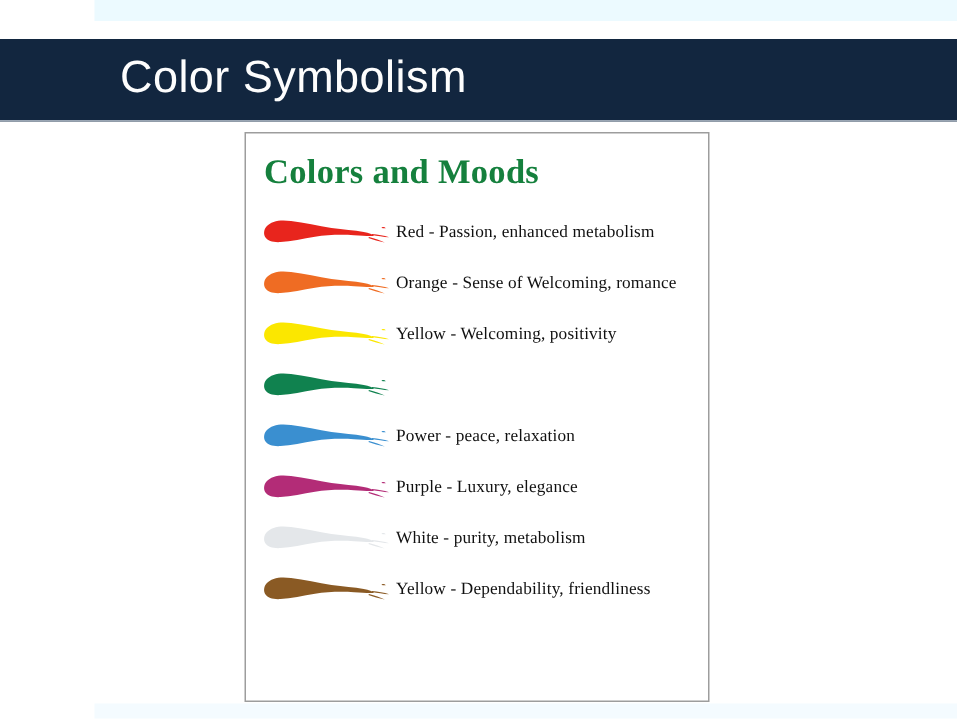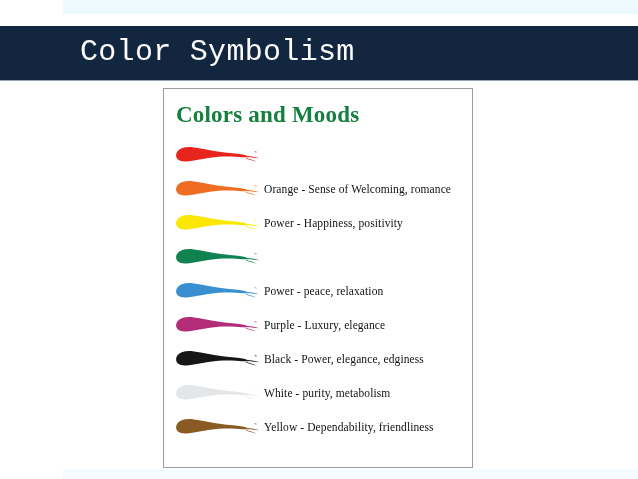--- a/index.html
+++ b/index.html
@@ -54,21 +54,21 @@
   }
   .title-bar .title-text {
     position: absolute;
     left: 80px;
     top: 50%;
     transform: translateY(-52%);
     color: #fdfdfd;
     font-size: 30px;
     font-weight: 300;
     letter-spacing: 0.3px;
-    font-family: Liberation Mono, monospace;
+    font-family: Liberation Sans, sans-serif;
     white-space: nowrap;
   }
 
   
   .picture-frame {
     position: absolute;
     left: 163px;
     top: 88px;
     width: 310px;
     height: 380px;
@@ -135,20 +135,21 @@
 
     <li class="mood-row">
           <div class="swatch-cell">
             <svg class="swatch" width="88" height="22" viewBox="0 0 88 22">
               <path d="M3.5,7.2 C7,3.2 13,2.4 20,3.4 C29,4.6 38,6.6 47,8.0 C55,9.2 62,9.4 68.5,10.6 C72,11.3 74.5,12.3 75.5,13.2 C73,13.6 68,13.2 62,12.8 C53,12.3 44,12.6 36,13.8 C28,15.0 20,17.0 13,17.4 C8,17.7 4.5,16.6 3.0,14.4 C1.6,12.4 1.8,9.3 3.5,7.2 Z" fill="#e8251d"></path>
               <path d="M74,12.0 C78,12.3 82,13.0 85.5,14.2 C81.5,14.0 77.5,13.3 74,12.7 Z" fill="#e8251d"></path>
               <path d="M72,14.0 C76,15.0 79.5,16.2 82.5,17.6 C78.5,16.9 74.8,15.6 71.6,14.6 Z" fill="#e8251d"></path>
               <path d="M80.5,7.6 C81.6,7.2 82.6,7.4 83.2,8.2 C82.2,8.3 81.2,8.1 80.4,8.0 Z" fill="#e8251d"></path>
             </svg>
           </div>
+          <span class="mood-label">Red - Passion, enhanced metabolism</span>
         </li>
         <li class="mood-row">
           <div class="swatch-cell">
             <svg class="swatch" width="88" height="22" viewBox="0 0 88 22">
               <path d="M3.5,7.2 C7,3.2 13,2.4 20,3.4 C29,4.6 38,6.6 47,8.0 C55,9.2 62,9.4 68.5,10.6 C72,11.3 74.5,12.3 75.5,13.2 C73,13.6 68,13.2 62,12.8 C53,12.3 44,12.6 36,13.8 C28,15.0 20,17.0 13,17.4 C8,17.7 4.5,16.6 3.0,14.4 C1.6,12.4 1.8,9.3 3.5,7.2 Z" fill="#ef6c23"></path>
               <path d="M74,12.0 C78,12.3 82,13.0 85.5,14.2 C81.5,14.0 77.5,13.3 74,12.7 Z" fill="#ef6c23"></path>
               <path d="M72,14.0 C76,15.0 79.5,16.2 82.5,17.6 C78.5,16.9 74.8,15.6 71.6,14.6 Z" fill="#ef6c23"></path>
               <path d="M80.5,7.6 C81.6,7.2 82.6,7.4 83.2,8.2 C82.2,8.3 81.2,8.1 80.4,8.0 Z" fill="#ef6c23"></path>
             </svg>
           </div>
@@ -156,21 +157,21 @@
         </li>
         <li class="mood-row">
           <div class="swatch-cell">
             <svg class="swatch" width="88" height="22" viewBox="0 0 88 22">
               <path d="M3.5,7.2 C7,3.2 13,2.4 20,3.4 C29,4.6 38,6.6 47,8.0 C55,9.2 62,9.4 68.5,10.6 C72,11.3 74.5,12.3 75.5,13.2 C73,13.6 68,13.2 62,12.8 C53,12.3 44,12.6 36,13.8 C28,15.0 20,17.0 13,17.4 C8,17.7 4.5,16.6 3.0,14.4 C1.6,12.4 1.8,9.3 3.5,7.2 Z" fill="#fbe700"></path>
               <path d="M74,12.0 C78,12.3 82,13.0 85.5,14.2 C81.5,14.0 77.5,13.3 74,12.7 Z" fill="#fbe700"></path>
               <path d="M72,14.0 C76,15.0 79.5,16.2 82.5,17.6 C78.5,16.9 74.8,15.6 71.6,14.6 Z" fill="#fbe700"></path>
               <path d="M80.5,7.6 C81.6,7.2 82.6,7.4 83.2,8.2 C82.2,8.3 81.2,8.1 80.4,8.0 Z" fill="#fbe700"></path>
             </svg>
           </div>
-          <span class="mood-label">Power - Happiness, positivity</span>
+          <span class="mood-label">Yellow - Welcoming, positivity</span>
         </li>
         <li class="mood-row">
           <div class="swatch-cell">
             <svg class="swatch" width="88" height="22" viewBox="0 0 88 22">
               <path d="M3.5,7.2 C7,3.2 13,2.4 20,3.4 C29,4.6 38,6.6 47,8.0 C55,9.2 62,9.4 68.5,10.6 C72,11.3 74.5,12.3 75.5,13.2 C73,13.6 68,13.2 62,12.8 C53,12.3 44,12.6 36,13.8 C28,15.0 20,17.0 13,17.4 C8,17.7 4.5,16.6 3.0,14.4 C1.6,12.4 1.8,9.3 3.5,7.2 Z" fill="#10824f"></path>
               <path d="M74,12.0 C78,12.3 82,13.0 85.5,14.2 C81.5,14.0 77.5,13.3 74,12.7 Z" fill="#10824f"></path>
               <path d="M72,14.0 C76,15.0 79.5,16.2 82.5,17.6 C78.5,16.9 74.8,15.6 71.6,14.6 Z" fill="#10824f"></path>
               <path d="M80.5,7.6 C81.6,7.2 82.6,7.4 83.2,8.2 C82.2,8.3 81.2,8.1 80.4,8.0 Z" fill="#10824f"></path>
             </svg>
           </div>
@@ -193,31 +194,20 @@
               <path d="M74,12.0 C78,12.3 82,13.0 85.5,14.2 C81.5,14.0 77.5,13.3 74,12.7 Z" fill="#b32c77"></path>
               <path d="M72,14.0 C76,15.0 79.5,16.2 82.5,17.6 C78.5,16.9 74.8,15.6 71.6,14.6 Z" fill="#b32c77"></path>
               <path d="M80.5,7.6 C81.6,7.2 82.6,7.4 83.2,8.2 C82.2,8.3 81.2,8.1 80.4,8.0 Z" fill="#b32c77"></path>
             </svg>
           </div>
           <span class="mood-label">Purple - Luxury, elegance</span>
         </li>
         <li class="mood-row">
           <div class="swatch-cell">
             <svg class="swatch" width="88" height="22" viewBox="0 0 88 22">
-              <path d="M3.5,7.2 C7,3.2 13,2.4 20,3.4 C29,4.6 38,6.6 47,8.0 C55,9.2 62,9.4 68.5,10.6 C72,11.3 74.5,12.3 75.5,13.2 C73,13.6 68,13.2 62,12.8 C53,12.3 44,12.6 36,13.8 C28,15.0 20,17.0 13,17.4 C8,17.7 4.5,16.6 3.0,14.4 C1.6,12.4 1.8,9.3 3.5,7.2 Z" fill="#161616"></path>
-              <path d="M74,12.0 C78,12.3 82,13.0 85.5,14.2 C81.5,14.0 77.5,13.3 74,12.7 Z" fill="#161616"></path>
-              <path d="M72,14.0 C76,15.0 79.5,16.2 82.5,17.6 C78.5,16.9 74.8,15.6 71.6,14.6 Z" fill="#161616"></path>
-              <path d="M80.5,7.6 C81.6,7.2 82.6,7.4 83.2,8.2 C82.2,8.3 81.2,8.1 80.4,8.0 Z" fill="#161616"></path>
-            </svg>
-          </div>
-          <span class="mood-label">Black - Power, elegance, edginess</span>
-        </li>
-        <li class="mood-row">
-          <div class="swatch-cell">
-            <svg class="swatch" width="88" height="22" viewBox="0 0 88 22">
               <path d="M3.5,7.2 C7,3.2 13,2.4 20,3.4 C29,4.6 38,6.6 47,8.0 C55,9.2 62,9.4 68.5,10.6 C72,11.3 74.5,12.3 75.5,13.2 C73,13.6 68,13.2 62,12.8 C53,12.3 44,12.6 36,13.8 C28,15.0 20,17.0 13,17.4 C8,17.7 4.5,16.6 3.0,14.4 C1.6,12.4 1.8,9.3 3.5,7.2 Z" fill="#e4e7ea"></path>
               <path d="M74,12.0 C78,12.3 82,13.0 85.5,14.2 C81.5,14.0 77.5,13.3 74,12.7 Z" fill="#e4e7ea"></path>
               <path d="M72,14.0 C76,15.0 79.5,16.2 82.5,17.6 C78.5,16.9 74.8,15.6 71.6,14.6 Z" fill="#e4e7ea"></path>
               <path d="M80.5,7.6 C81.6,7.2 82.6,7.4 83.2,8.2 C82.2,8.3 81.2,8.1 80.4,8.0 Z" fill="#e4e7ea"></path>
             </svg>
           </div>
           <span class="mood-label">White - purity, metabolism</span>
         </li>
         <li class="mood-row">
           <div class="swatch-cell">

